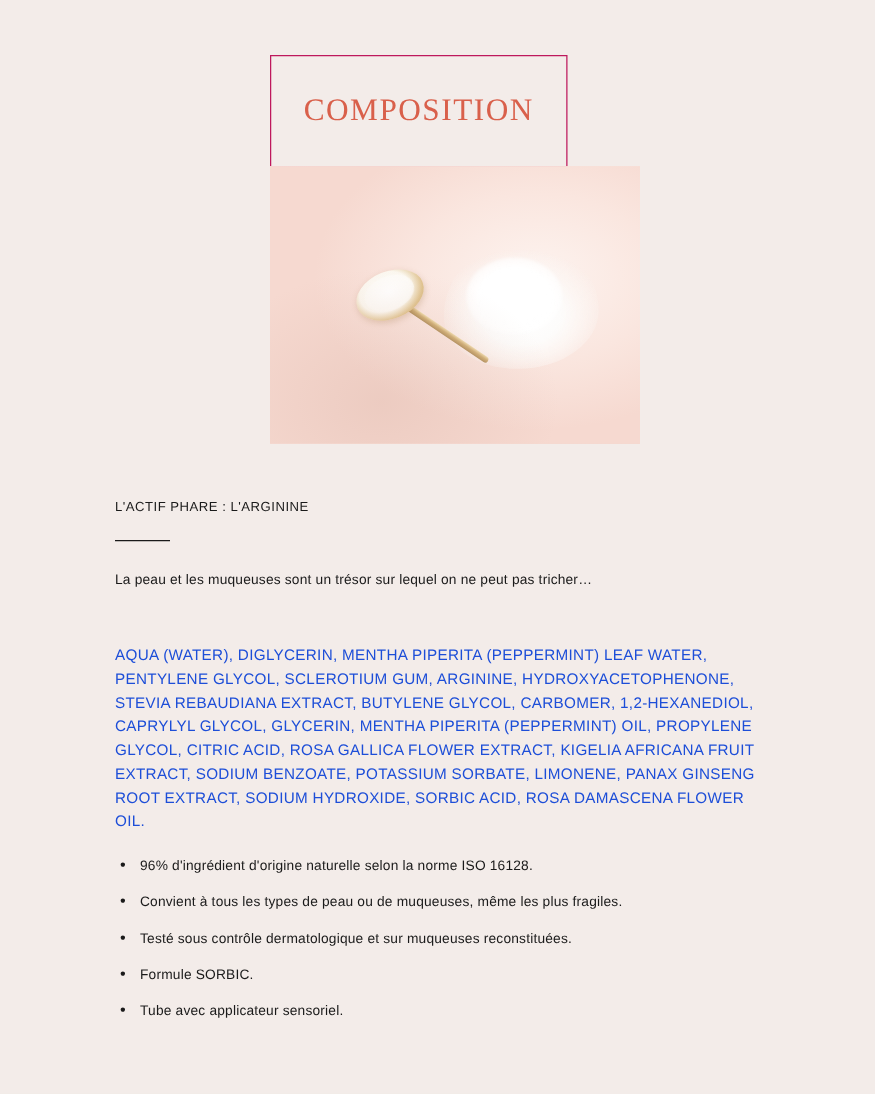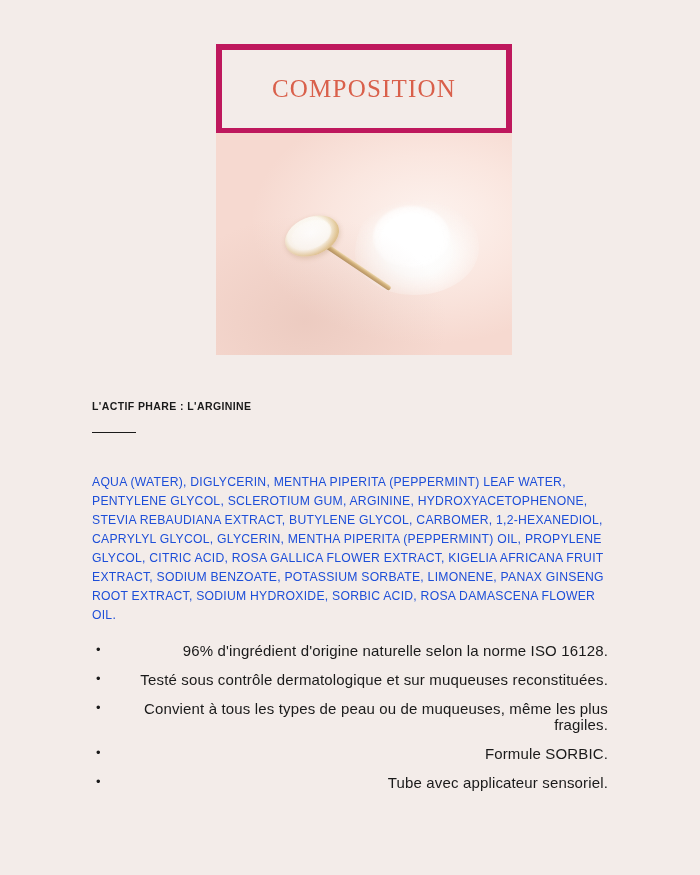--- a/index.html
+++ b/index.html
@@ -20,23 +20,23 @@
     width: 700px;
     height: 875px;
     background: #f3ece9;
   }
 
   
   .title-box {
     position: absolute;
     left: 216px;
     top: 44px;
-    width: 296px;
+    width: 238px;
     height: 90px;
-    border: 6px solid #be185d;
+    border: 1px solid #be185d;
     box-sizing: border-box;
     display: flex;
     align-items: center;
     justify-content: center;
     background: transparent;
   }
   .title-text {
     font-family: "Liberation Serif", serif;
     font-size: 25px;
     letter-spacing: 1.2px;
@@ -126,21 +126,21 @@
 
   
   .content {
     position: absolute;
     left: 92px;
     top: 400px;
     width: 516px;
   }
   .lede-title {
     font-size: 10.5px;
-    font-weight: bold;
+    font-weight: normal;
     letter-spacing: 0.4px;
     color: #1a1a1a;
   }
   .rule {
     width: 44px;
     height: 1px;
     background: #1a1a1a;
     margin: 20px 0 20px 0;
   }
   .lede-line {
@@ -161,26 +161,25 @@
 
   .claims {
     margin-top: 18px;
     list-style: none;
     padding: 0;
     margin-left: 4px;
   }
   .claims li {
     position: relative;
     padding-left: 16px;
-    font-size: 15px;
+    font-size: 11px;
     line-height: 16px;
     color: #1a1a1a;
     margin-bottom: 13px;
     letter-spacing: 0.15px;
-    text-align: right;
   }
   .claims li::before {
     content: "\2022";
     position: absolute;
     left: 0;
     top: -1px;
     font-size: 13px;
     color: #1a1a1a;
   }
 </style>
@@ -202,26 +201,27 @@
     <div class="spoon-content"></div>
     <div class="photo-shadow"></div>
   </div>
 
   <div class="content">
 
     <div class="lede-title">L'ACTIF PHARE : L'ARGININE</div>
 
     <div class="rule"></div>
 
+    <div class="lede-line">La peau et les muqueuses sont un trésor sur lequel on ne peut pas tricher…</div>
 
     <div class="inci">AQUA (WATER), DIGLYCERIN, MENTHA PIPERITA (PEPPERMINT) LEAF WATER, PENTYLENE GLYCOL, SCLEROTIUM GUM, ARGININE, HYDROXYACETOPHENONE, STEVIA REBAUDIANA EXTRACT, BUTYLENE GLYCOL, CARBOMER, 1,2-HEXANEDIOL, CAPRYLYL GLYCOL, GLYCERIN, MENTHA PIPERITA (PEPPERMINT) OIL, PROPYLENE GLYCOL, CITRIC ACID, ROSA GALLICA FLOWER EXTRACT, KIGELIA AFRICANA FRUIT EXTRACT, SODIUM BENZOATE, POTASSIUM SORBATE, LIMONENE, PANAX GINSENG ROOT EXTRACT, SODIUM HYDROXIDE, SORBIC ACID, ROSA DAMASCENA FLOWER OIL.</div>
 
     <ul class="claims">
       <li>96% d'ingrédient d'origine naturelle selon la norme ISO 16128.</li>
+      <li>Convient à tous les types de peau ou de muqueuses, même les plus fragiles.</li>
       <li>Testé sous contrôle dermatologique et sur muqueuses reconstituées.</li>
-      <li>Convient à tous les types de peau ou de muqueuses, même les plus fragiles.</li>
       <li>Formule SORBIC.</li>
       <li>Tube avec applicateur sensoriel.</li>
 
     </ul>
 
   </div>
 </div>
 
 </body></html>

